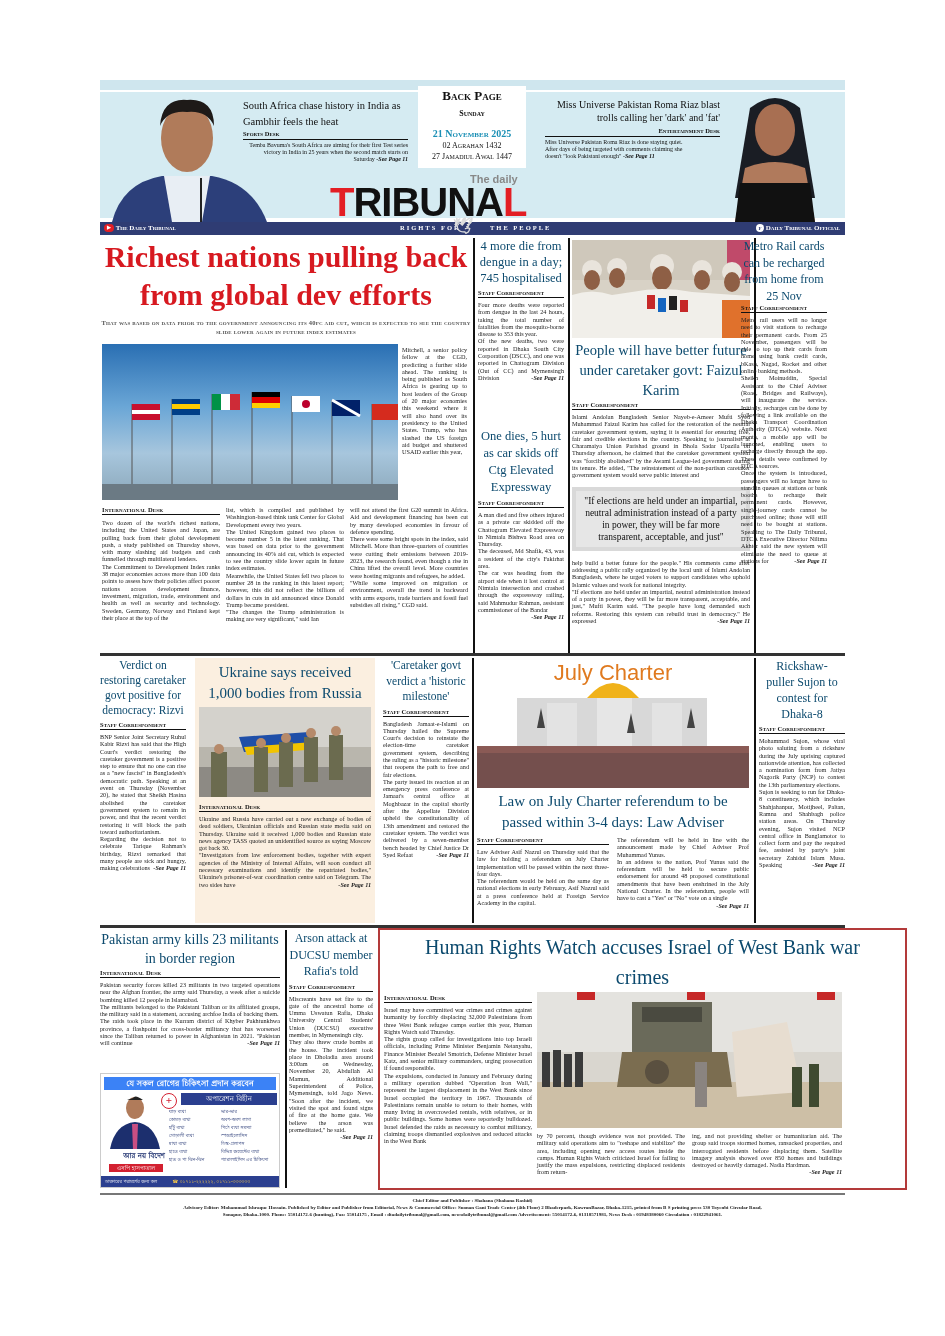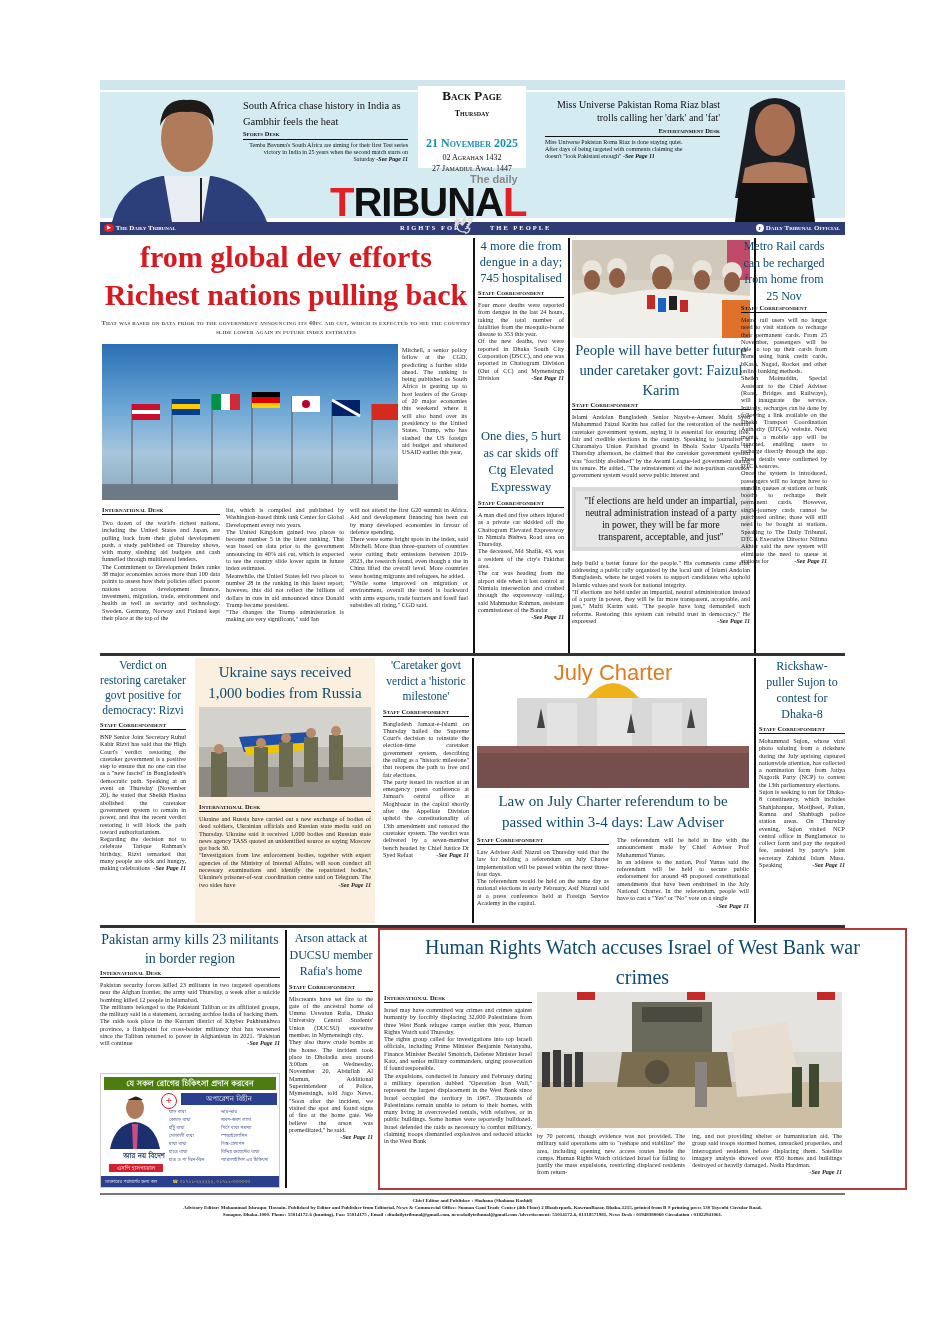--- a/index.html
+++ b/index.html
@@ -43,22 +43,22 @@
     <div style="font-size:10.5px;line-height:16px;color:#111;">South Africa chase history in India as Gambhir feels the heat</div>
     <div style="font-size:6.5px;font-weight:bold;font-variant:small-caps;border-bottom:1.5px solid #111;padding-bottom:2px;">Sports Desk</div>
     <div style="font-size:6px;line-height:7px;text-align:right;margin-top:2px;">
       <span>Temba Bavuma's South Africa are aiming for their first Test series victory in India in 25 years when the second match starts on Saturday</span>
       <span style="font-style:italic;font-weight:bold;">-See Page 11</span>
     </div>
   </div>
 
   <div class="date-box">
     <div style="font-size:13px;font-weight:bold;font-variant:small-caps;line-height:16px;">Back Page</div>
-    <div style="font-size:8px;font-weight:bold;font-variant:small-caps;margin-top:5px;">Thursday</div>
-    <div style="font-size:12px;font-weight:bold;font-variant:small-caps;color:#1a8fb5;margin-top:18px;">21 November 2025</div>
+    <div style="font-size:8px;font-weight:bold;font-variant:small-caps;margin-top:5px;">Sunday</div>
+    <div style="font-size:10px;font-weight:bold;font-variant:small-caps;color:#1a8fb5;margin-top:10px;">21 November 2025</div>
     <div style="font-size:8px;font-variant:small-caps;margin-top:2px;">02 Agrahan 1432</div>
     <div style="font-size:8px;font-variant:small-caps;margin-top:2px;">27 Jamadiul Awal 1447</div>
   </div>
 
   <div class="abs" style="left:445px;top:18px;width:175px;text-align:right;">
     <div style="font-size:10px;line-height:13px;color:#111;">Miss Universe Pakistan Roma Riaz blast trolls calling her 'dark' and 'fat'</div>
     <div style="font-size:6.5px;font-weight:bold;font-variant:small-caps;border-bottom:1.5px solid #111;padding-bottom:2px;margin-top:3px;">Entertainment Desk</div>
     <div style="font-size:6px;line-height:7px;text-align:left;margin-top:2px;width:150px;">
       <span>Miss Universe Pakistan Roma Riaz is done staying quiet. After days of being targeted with comments claiming she doesn't "look Pakistani enough"</span>
       <span style="font-style:italic;font-weight:bold;">-See Page 11</span>
@@ -90,22 +90,22 @@
     <span style="position:absolute;left:353px;top:-6px;font-size:16px;color:#ddd;">🕊</span>
     <span style="position:absolute;left:390px;top:2px;letter-spacing:2px;font-size:6.5px;">THE PEOPLE</span>
     <span style="position:absolute;right:5px;top:2px;">
       <span style="display:inline-block;width:8px;height:8px;background:#fff;color:#2f3c73;border-radius:50%;font-size:7px;text-align:center;line-height:8px;vertical-align:middle;">f</span>
       <span>Daily Tribunal Official</span>
     </span>
   </div>
 
   <div class="abs" style="left:0;top:158px;width:372px;">
     <div style="text-align:center;color:#d71920;font-weight:bold;font-size:30px;line-height:38px;">
+      <div>Richest nations pulling back</div>
       <div>from global dev efforts</div>
-      <div>Richest nations pulling back</div>
     </div>
     <div style="text-align:center;font-size:6.5px;font-variant:small-caps;font-weight:bold;color:#555;line-height:9px;margin-top:4px;letter-spacing:.2px;">That was based on data prior to the government announcing its 40pc aid cut, which is expected to see the country slide lower again in future index estimates</div>
   </div>
   <div class="photo" style="left:2px;top:264px;width:296px;height:156px;background:linear-gradient(180deg,#2a6fb3 0%,#6aa6d6 40%,#a7c6dd 70%,#8aa6b8 100%);">
     <svg width="296" height="156" viewBox="0 0 296 156">
       <g stroke="#555" stroke-width="1">
         <line x1="30" y1="60" x2="30" y2="156"></line>
           <line x1="70" y1="55" x2="70" y2="156"></line>
           <line x1="110" y1="50" x2="110" y2="156"></line>
           <line x1="150" y1="48" x2="150" y2="156"></line>
@@ -295,21 +295,21 @@
 
   <div class="abs" style="left:0;top:850px;width:180px;">
     <div class="headline" style="font-size:14px;line-height:19px;">Pakistan army kills 23 militants in border region</div>
     <div class="byline" style="margin-top:1px;">International Desk</div>
     <div class="body-text" style="white-space:pre-line;"><span>Pakistan security forces killed 23 militants in two targeted operations near the Afghan frontier, the army said Thursday, a week after a suicide bombing killed 12 people in Islamabad.
 The militants belonged to the Pakistani Taliban or its affiliated groups, the military said in a statement, accusing archfoe India of backing them.
 The raids took place in the Kurram district of Khyber Pakhtunkhwa province, a flashpoint for cross-border militancy that has worsened since the Taliban returned to power in Afghanistan in 2021. "Pakistan will continue</span> <span class="see">-See Page 11</span></div>
   </div>
 
   <div class="abs" style="left:0;top:993px;width:180px;height:115px;background:#fff;border:1px solid #ccc;overflow:hidden;">
-    <div style="background:#4d7c0f;color:#fff;font-family:'DejaVu Sans',sans-serif;font-size:8px;font-weight:bold;text-align:center;line-height:13px;margin:3px;">যে সকল রোগের চিকিৎসা প্রদান করবেন</div>
+    <div style="background:#3b82f6;color:#fff;font-family:'DejaVu Sans',sans-serif;font-size:8px;font-weight:bold;text-align:center;line-height:13px;margin:3px;">যে সকল রোগের চিকিৎসা প্রদান করবেন</div>
     <div style="position:absolute;left:4px;top:20px;width:60px;height:55px;">
       <svg width="60" height="55" viewBox="0 0 60 55">
           <ellipse cx="30" cy="14" rx="9" ry="11" fill="#b07b5a"></ellipse>
           <path d="M28 4 Q30 0 38 6 L22 6 Z" fill="#222"></path>
           <path d="M5 55 Q10 30 30 28 Q50 30 55 55 Z" fill="#1c2f6e"></path>
           <path d="M27 30 L33 30 L32 55 L28 55 Z" fill="#c94f83"></path>
         </svg>
     </div>
     <div style="position:absolute;left:60px;top:19px;width:16px;height:16px;border-radius:50%;border:1.5px solid #d32030;color:#d32030;font-size:11px;line-height:12px;text-align:center;font-weight:bold;">+</div>
     <div style="position:absolute;left:80px;top:19px;width:96px;background:#2b3f8f;color:#fff;font-family:'DejaVu Sans',sans-serif;font-size:7px;text-align:center;line-height:12px;">অপারেশন বিহীন</div>
@@ -336,21 +336,21 @@
     <div style="position:absolute;left:0;bottom:0;width:180px;height:11px;background:#2b3f8f;color:#fff;font-family:'DejaVu Sans',sans-serif;font-size:4.5px;line-height:11px;padding-left:4px;">
       <span>ডাক্তারের পরামর্শের জন্য কল</span>
       <span style="color:#f7c948;margin-left:14px;">☎</span>
       <span style="color:#f7c948;">০১৭১১-২২২২২২, ০১৭১১-৩৩৩৩৩৩</span>
     </div>
   </div>
 
   <div class="vline" style="left:185px;top:850px;height:258px;"></div>
 
   <div class="abs" style="left:189px;top:850px;width:84px;">
-    <div class="headline" style="font-size:12px;line-height:16.5px;">Arson attack at DUCSU member Rafia's home</div>
+    <div class="headline" style="font-size:12px;line-height:16.5px;">Arson attack at DUCSU member Rafia's told</div>
     <div class="byline" style="margin-top:3px;">Staff Correspondent</div>
     <div class="body-text" style="white-space:pre-line;"><span>Miscreants have set fire to the gate of the ancestral home of Umma Uswatun Rafia, Dhaka University Central Students' Union (DUCSU) executive member, in Mymensingh city.
 They also threw crude bombs at the house. The incident took place in Dholadia area around 3:00am on Wednesday, November 20, Abdullah Al Mamun, Additional Superintendent of Police, Mymensingh, told Jago News. "Soon after the incident, we visited the spot and found signs of fire at the home gate. We believe the arson was premeditated," he said.</span> <span class="see">-See Page 11</span></div>
   </div>
 
   <div class="abs" style="left:278px;top:848px;width:529px;height:262px;border:2px solid #b33a3a;">
     <div class="headline" style="font-size:20px;line-height:30px;padding:2px 30px 0;">Human Rights Watch accuses Israel of West Bank war crimes</div>
     <div class="abs" style="left:4px;top:64px;width:148px;">
       <div class="byline">International Desk</div>
       <div class="body-text" style="white-space:pre-line;">Israel may have committed war crimes and crimes against humanity by forcibly displacing 32,000 Palestinians from three West Bank refugee camps earlier this year, Human Rights Watch said Thursday.

